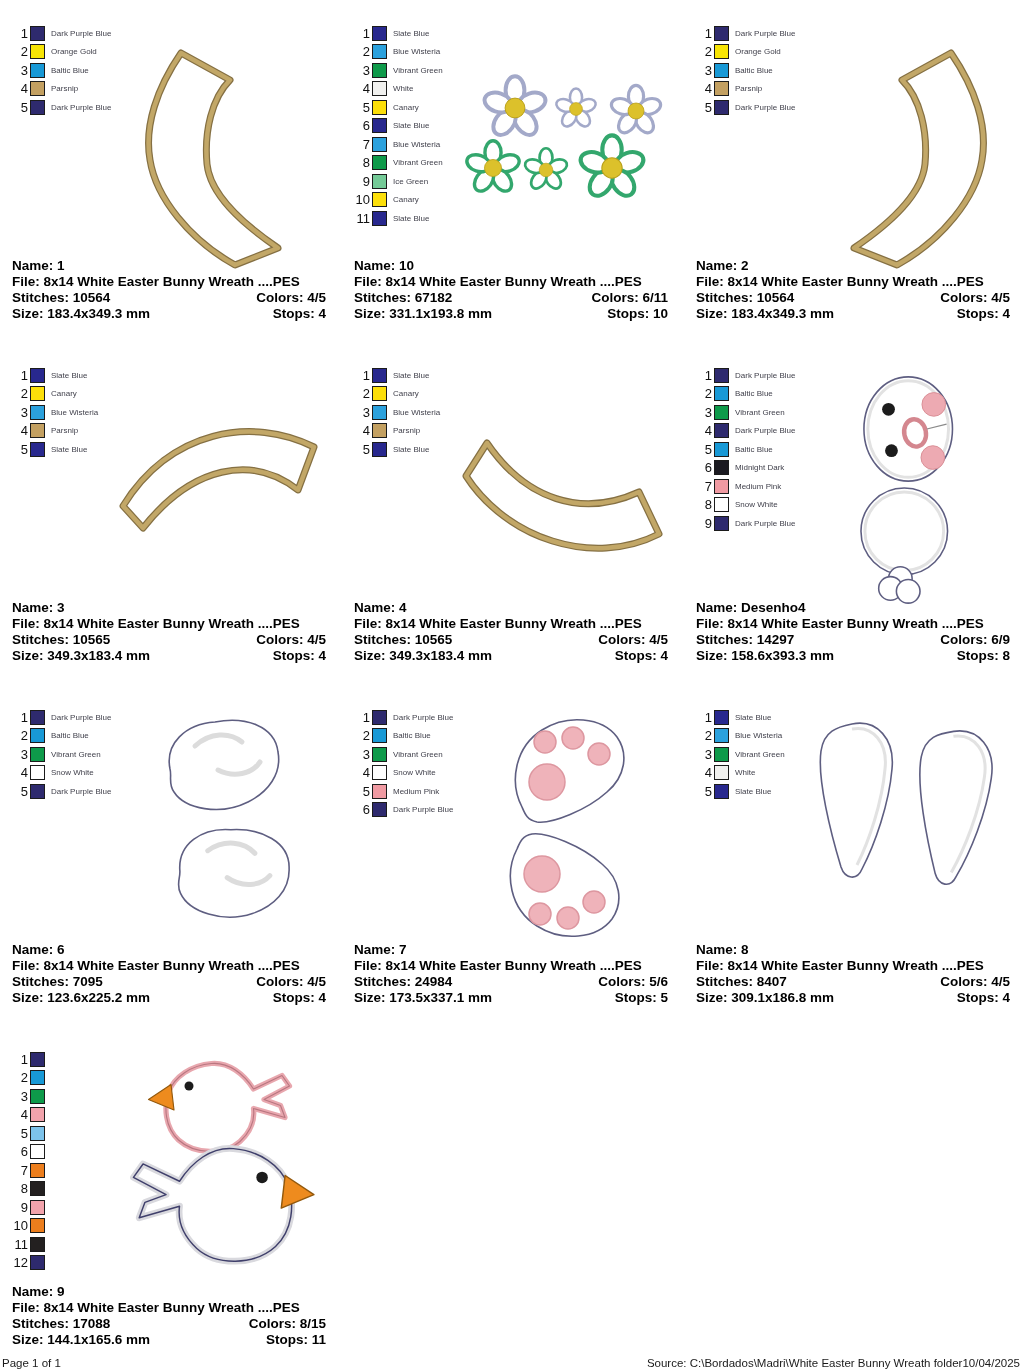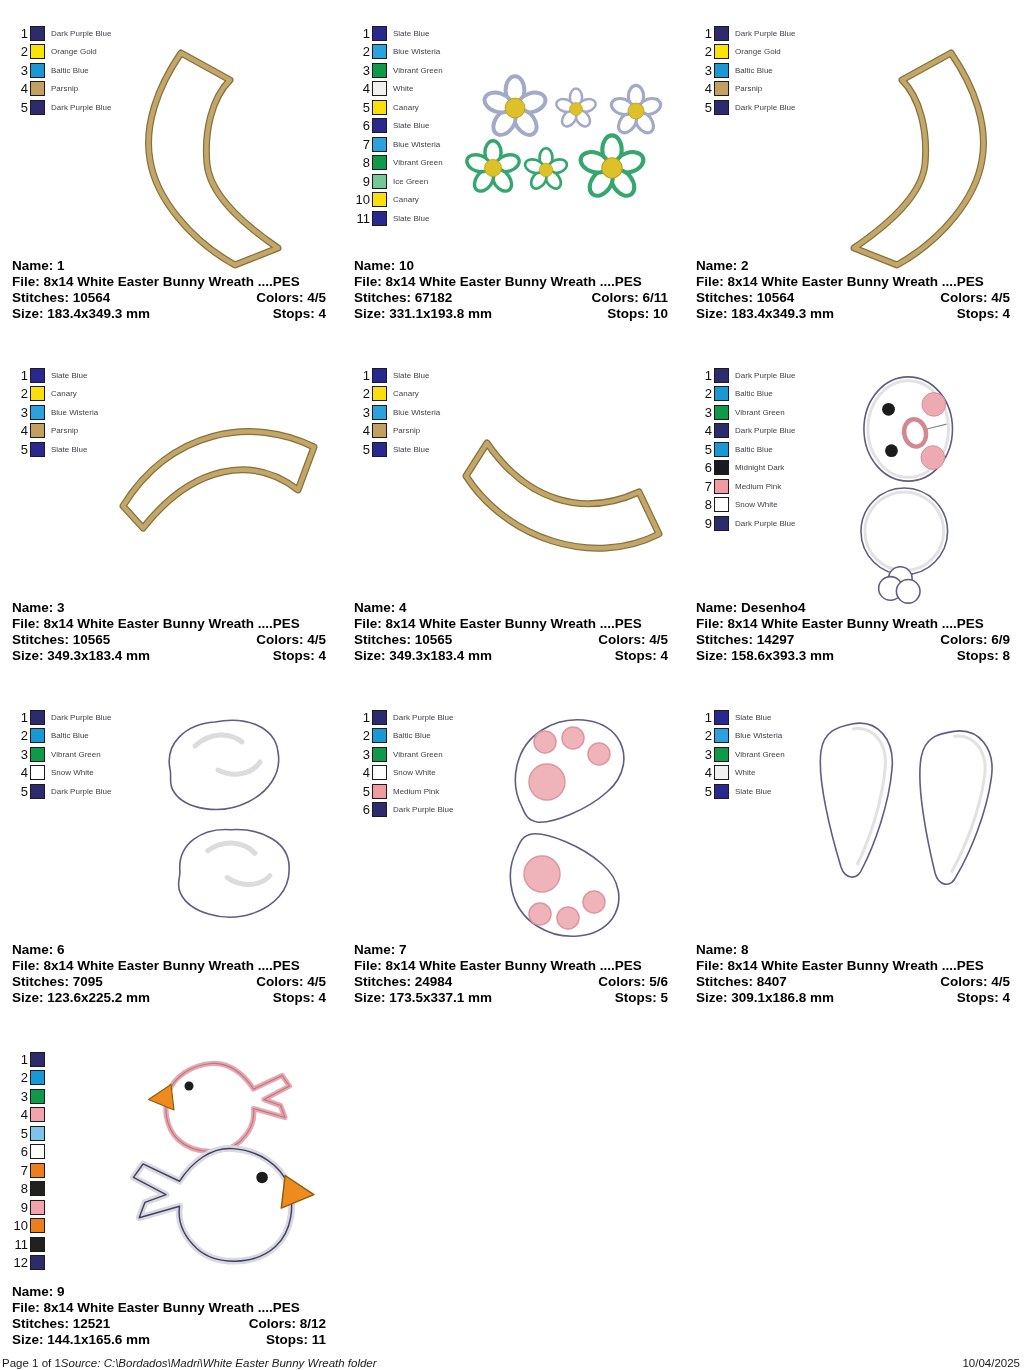--- a/index.html
+++ b/index.html
@@ -10,21 +10,21 @@
   .palette{position:absolute;left:12px;top:4px;}
   .prow{display:flex;align-items:center;height:18.5px;}
   .pnum{width:16px;text-align:right;font-size:13px;margin-right:2px;color:#111;}
   .swatch{width:15px;height:15px;border:1px solid #1b1b1b;flex:0 0 auto;box-sizing:border-box;}
   .plabel{margin-left:6px;font-size:8px;color:#3f3f4a;white-space:nowrap;}
   .thumb{position:absolute;left:112px;right:6px;top:6px;height:246px;display:flex;align-items:center;justify-content:center;}
   .thumb svg{max-width:100%;max-height:100%;}
   .info{position:absolute;left:12px;right:16px;top:238px;font-weight:bold;font-size:13.5px;line-height:16px;color:#000;}
   .irow{display:flex;justify-content:space-between;}
   .footer{position:absolute;left:2px;right:4px;bottom:1px;display:flex;justify-content:space-between;font-size:11.5px;color:#1a1a1a;}
-  .footer .mid{flex:1;text-align:left;font-style:italic;}
+  .footer .mid{flex:1;text-align:right;}
   
   .band-under{fill:#fff;stroke:#857043;stroke-width:7;stroke-linejoin:round;}
   .band-over{fill:none;stroke:#c2a767;stroke-width:4.5;stroke-linejoin:round;}
   .petals{fill:#fff;stroke:currentColor;stroke-width:4;}
   .fcenter{fill:#dcc12b;stroke:#b9a01a;stroke-width:1;}
   .outline-w{fill:#fff;stroke:#5e5e81;stroke-width:1.6;}
   .inner-shadow{fill:none;stroke:#e2e2e2;stroke-width:3;}
   .pad{fill:#efb3ba;stroke:#dd97a0;stroke-width:1.5;}
   .pink-band{fill:#fff;stroke:#e8a7ae;stroke-width:7;stroke-linejoin:round;}
   .pink-edge{fill:none;stroke:#b97680;stroke-width:1.5;stroke-linejoin:round;}
@@ -678,22 +678,22 @@
       <path class="white-edge" d="M118,10 C145,12 168,28 175,48 C182,68 180,95 162,112 C140,132 100,132 80,114 C65,100 60,85 62,70 L20,82 L26,66 L48,58 L14,40 L24,26 L62,44 C75,24 95,8 118,10 Z"></path>
       <path class="beak" d="M172,38 L202,58 L168,72 Z"></path>
       <circle class="eye" cx="148" cy="40" r="6"></circle>
     </g>
   </svg>
         </div>
     <div class="info">
       <div><span>Name:</span> <span>9</span></div>
       <div><span>File:</span> <span>8x14 White Easter Bunny Wreath ....PES</span></div>
       <div class="irow">
-        <span><span>Stitches:</span> <span>12521</span></span>
-        <span><span>Colors:</span> <span>8/12</span></span>
+        <span><span>Stitches:</span> <span>17088</span></span>
+        <span><span>Colors:</span> <span>8/15</span></span>
       </div>
       <div class="irow">
         <span><span>Size:</span> <span>144.1x165.6 mm</span></span>
         <span><span>Stops:</span> <span>11</span></span>
       </div>
     </div>
   </div>
 </div>
   <div class="footer">
     <span>Page 1 of 1</span>

